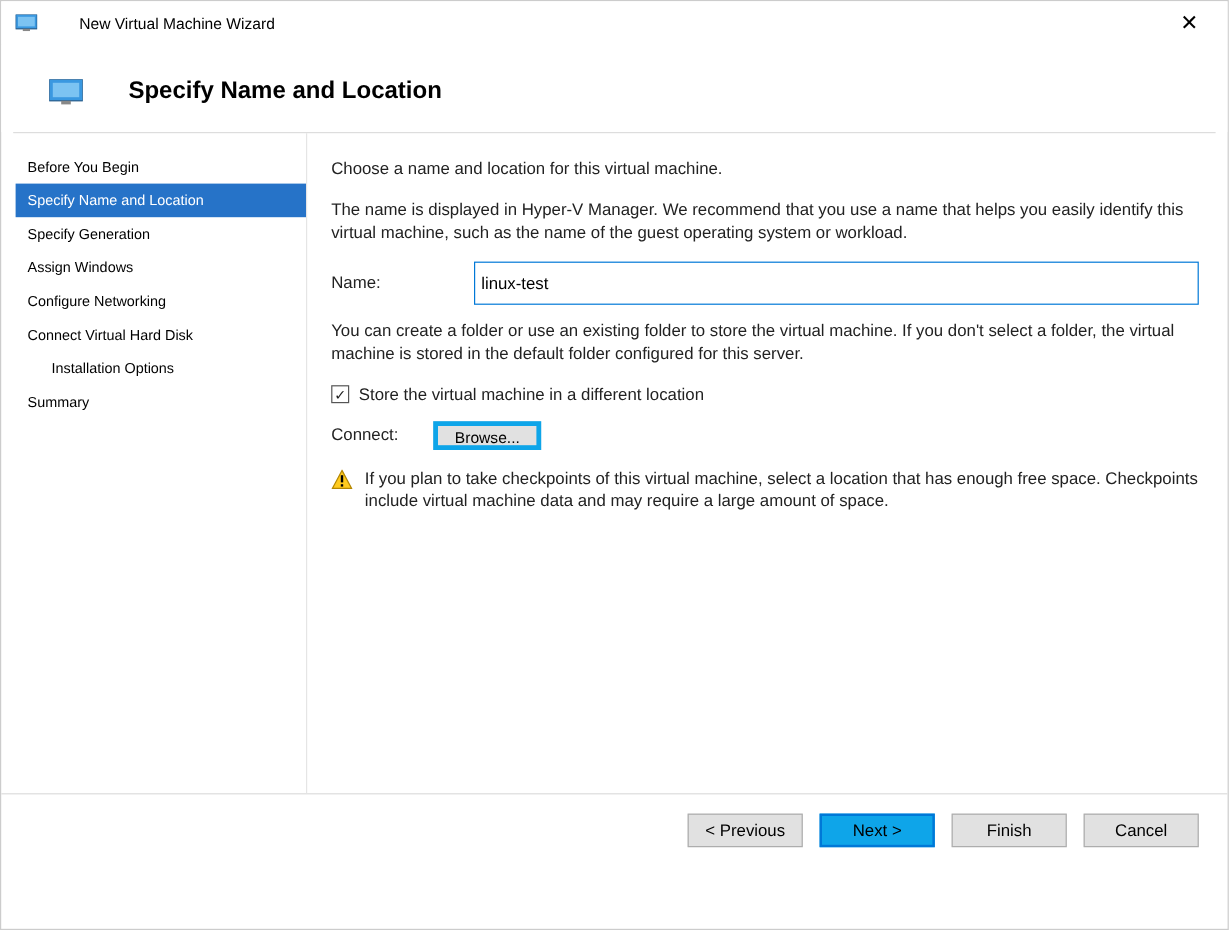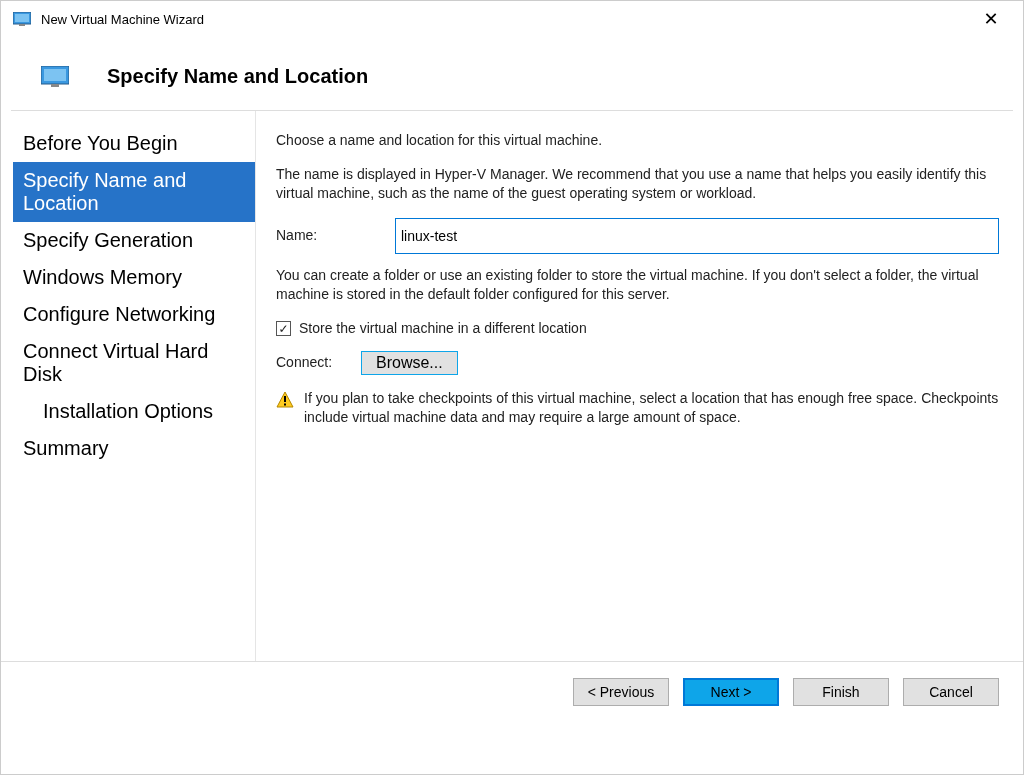--- a/index.html
+++ b/index.html
@@ -16,20 +16,21 @@
       height: 775px;
       overflow: hidden;
       border: 1px solid #ccc;
     }
     .titlebar {
       height: 36px;
       display: flex;
       align-items: center;
       padding: 0 12px;
       background: #fff;
+      gap: 25px;
     }
     .titlebar-icon {
       width: 18px;
       height: 14px;
       margin-right: 10px;
       display: inline-flex;
     }
     .titlebar-title {
       font-size: 13px;
       flex: 1;
@@ -67,21 +68,21 @@
       height: 550px;
     }
     .sidebar {
       width: 255px;
       padding: 14px 0 0 12px;
       border-right: 1px solid #e5e5e5;
       margin-right: 2px;
     }
     .sidebar-item {
       padding: 7px 10px;
-      font-size: 20px;
+      font-size: 12px;
       color: #000;
       cursor: pointer;
     }
     .sidebar-item.selected {
       background: #2673c8;
       color: #fff;
     }
     .sidebar-item.indented {
       padding-left: 30px;
     }
@@ -129,22 +130,22 @@
       align-items: center;
       justify-content: center;
       font-size: 12px;
       line-height: 1;
       background: #fff;
     }
     .browse-btn {
       padding: 2px 14px;
       margin-left: 10px;
       background: #e1e1e1;
-      border: 1px solid #0ea5e9;
-      font-size: 16px;
+      border: 4px solid #0ea5e9;
+      font-size: 13px;
       font-family: inherit;
       height: 24px;
       cursor: pointer;
     }
     .warning-row {
       display: flex;
       margin-top: 14px;
     }
     .warning-icon {
       width: 18px;
@@ -201,21 +202,21 @@
 </div>
 
 <div class="divider-h"></div>
 
 <div class="content-area">
 
   <div class="sidebar">
     <div class="sidebar-item">Before You Begin</div>
     <div class="sidebar-item selected">Specify Name and Location</div>
     <div class="sidebar-item">Specify Generation</div>
-    <div class="sidebar-item">Windows Memory</div>
+    <div class="sidebar-item">Assign Windows</div>
     <div class="sidebar-item">Configure Networking</div>
     <div class="sidebar-item">Connect Virtual Hard Disk</div>
     <div class="sidebar-item indented">Installation Options</div>
     <div class="sidebar-item">Summary</div>
   </div>
 
   <div class="main-panel">
     <p class="para">Choose a name and location for this virtual machine.</p>
     <p class="para">The name is displayed in Hyper-V Manager. We recommend that you use a name that helps you easily identify this virtual machine, such as the name of the guest operating system or workload.</p>
 

